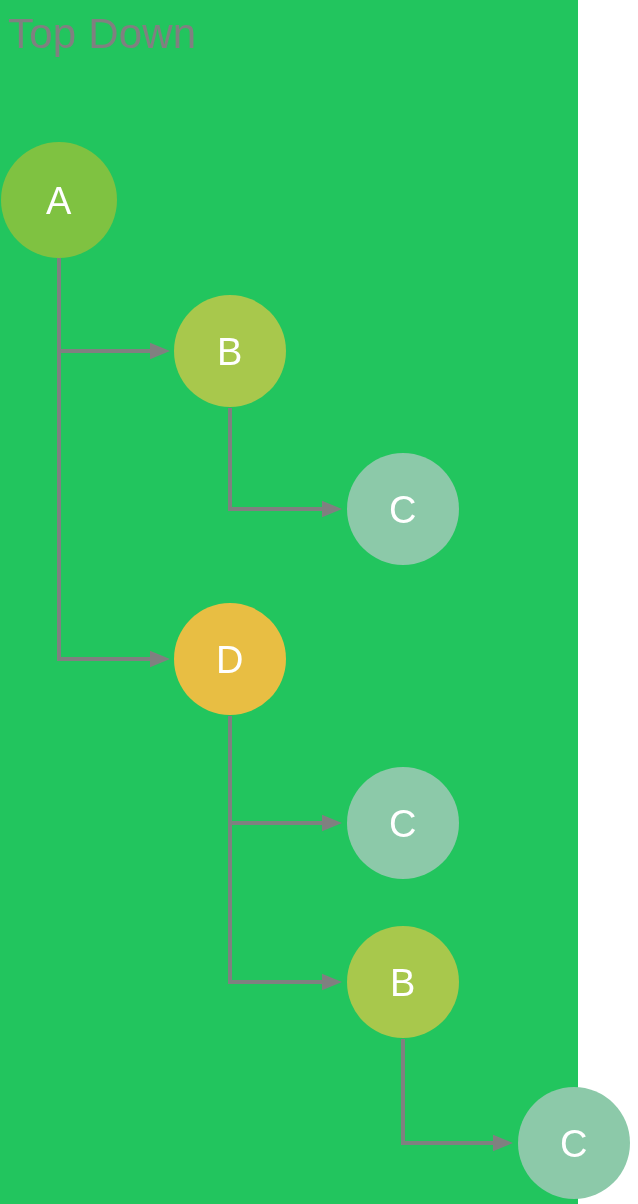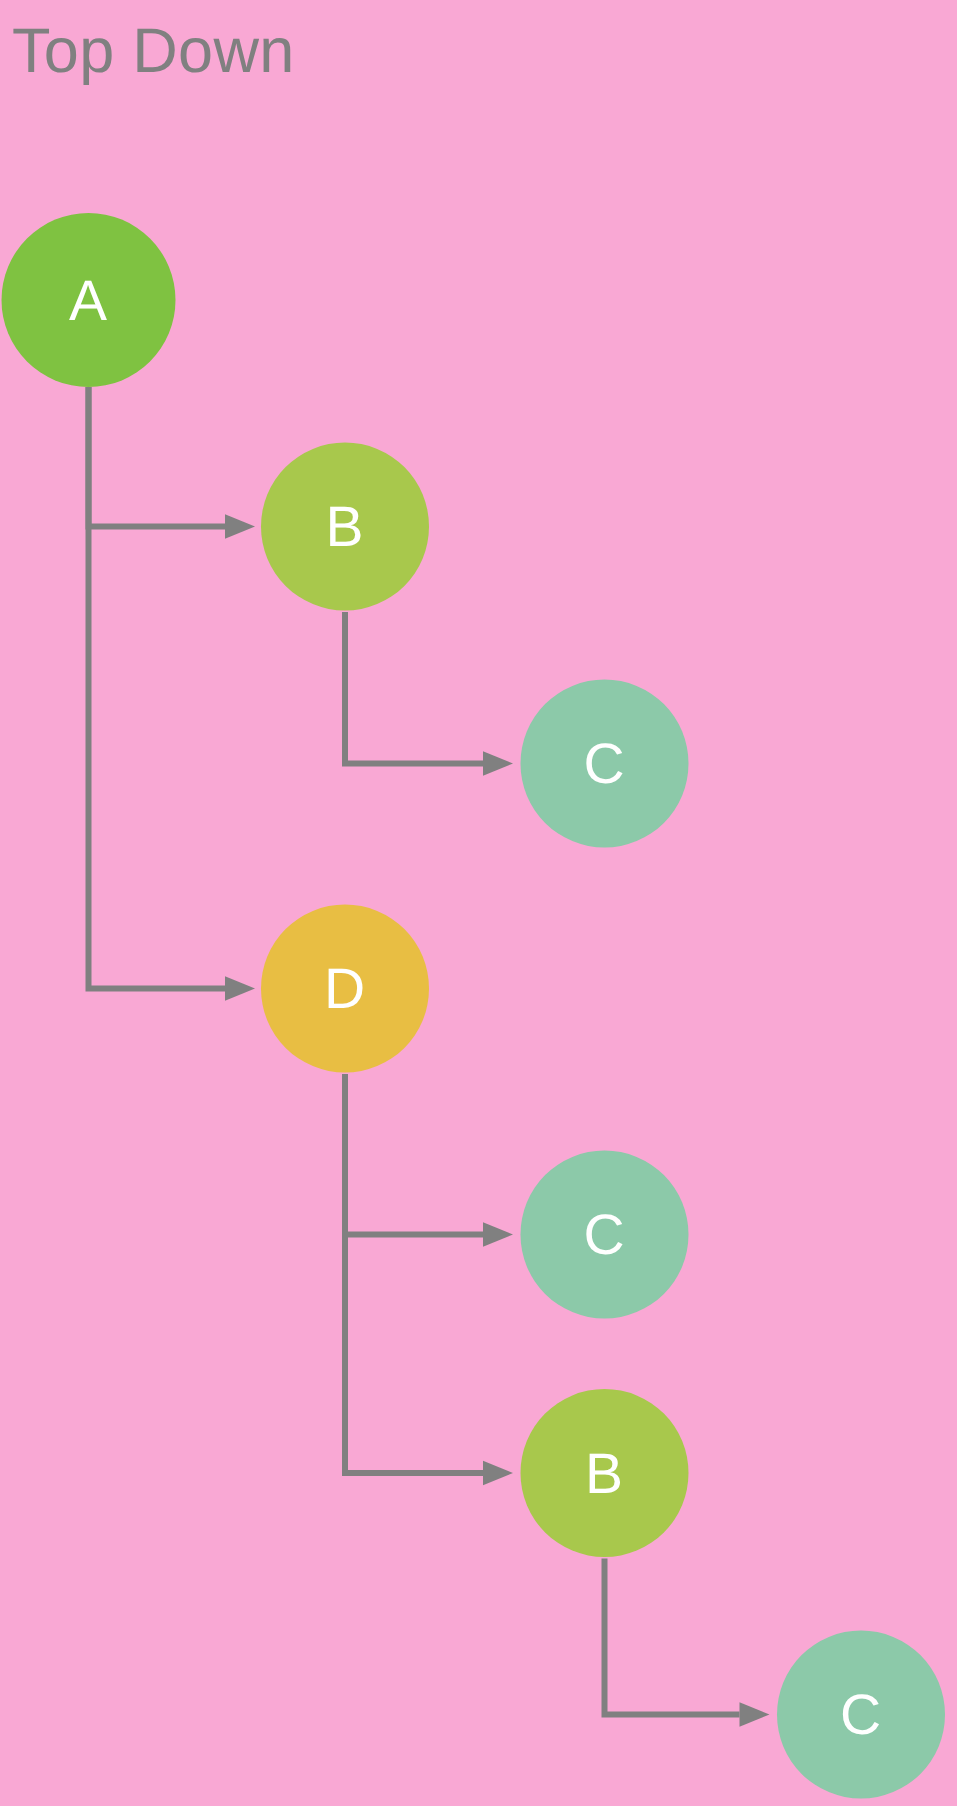--- a/index.html
+++ b/index.html
@@ -10,23 +10,23 @@
   }
   body {
     width: 638px;
     height: 1204px;
     overflow: hidden;
     font-family: "Liberation Sans", sans-serif;
     position: relative;
   }
   #canvas-root {
     position: relative;
-    width: 638px;
+    width: 578px;
     height: 1204px;
-    background: #f9a8d4;
+    background: #22c55e;
   }
   #diagram-svg {
     position: absolute;
     top: 0;
     left: 0;
     width: 638px;
     height: 1204px;
     display: block;
   }
   .diagram-title {

